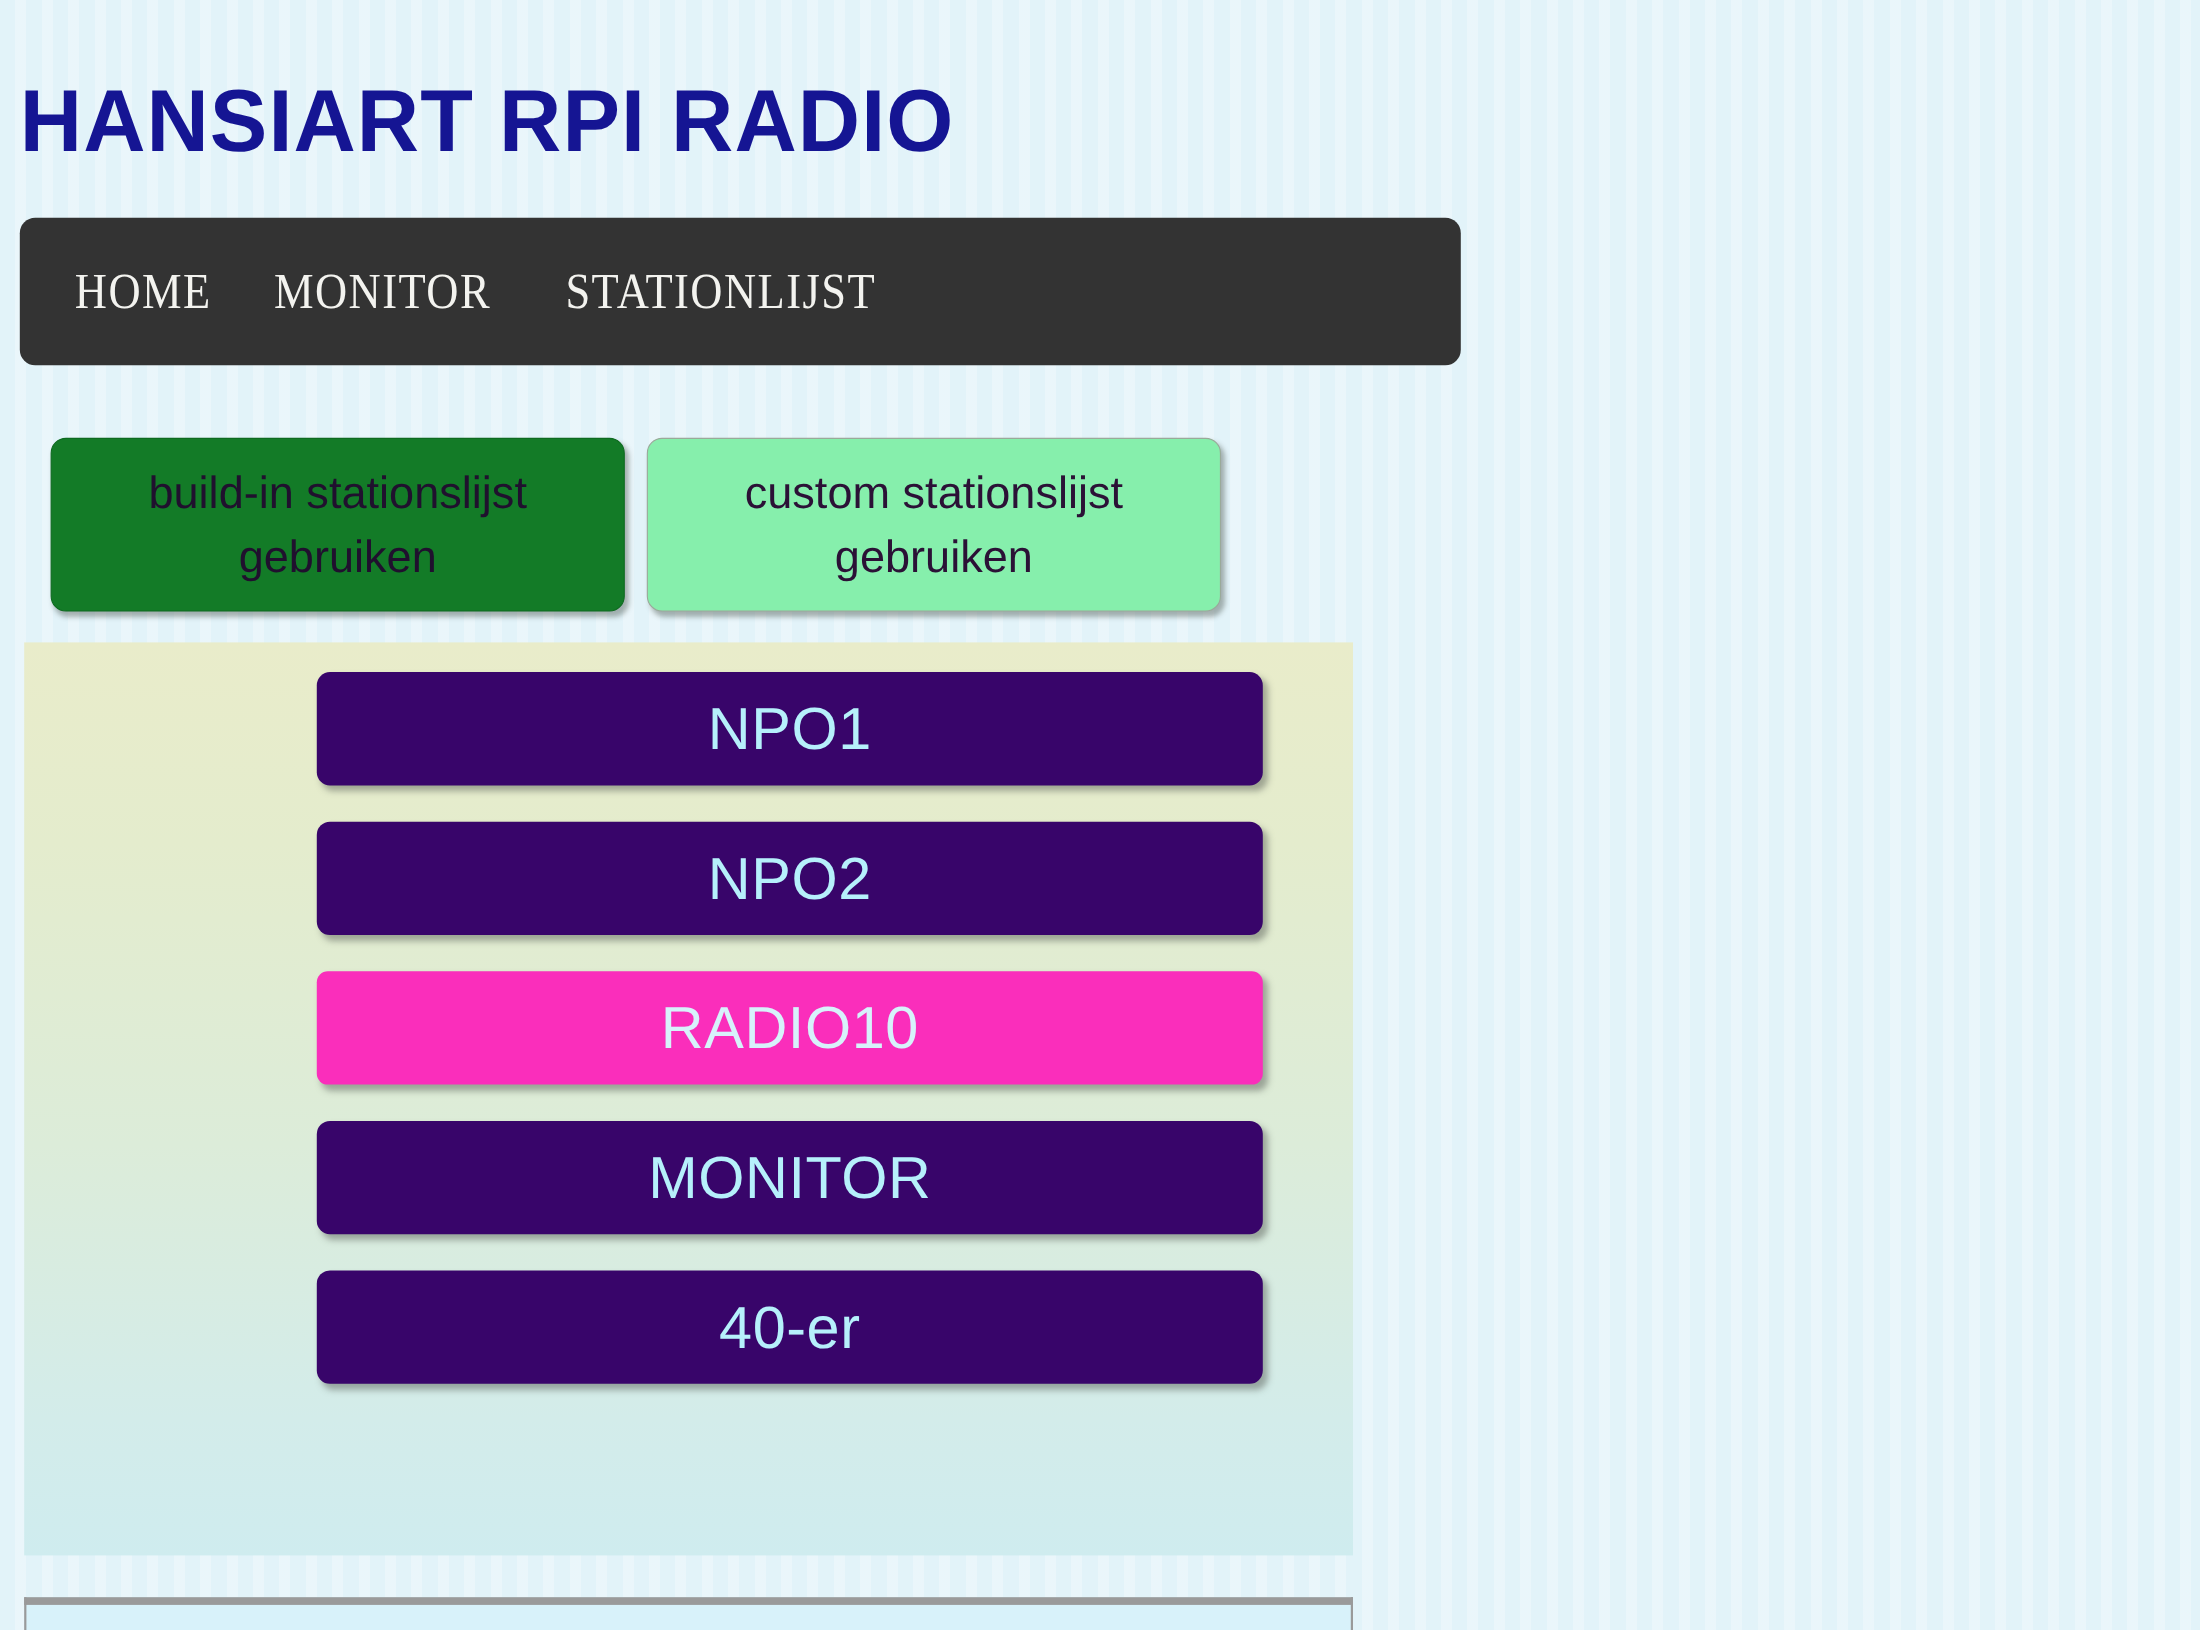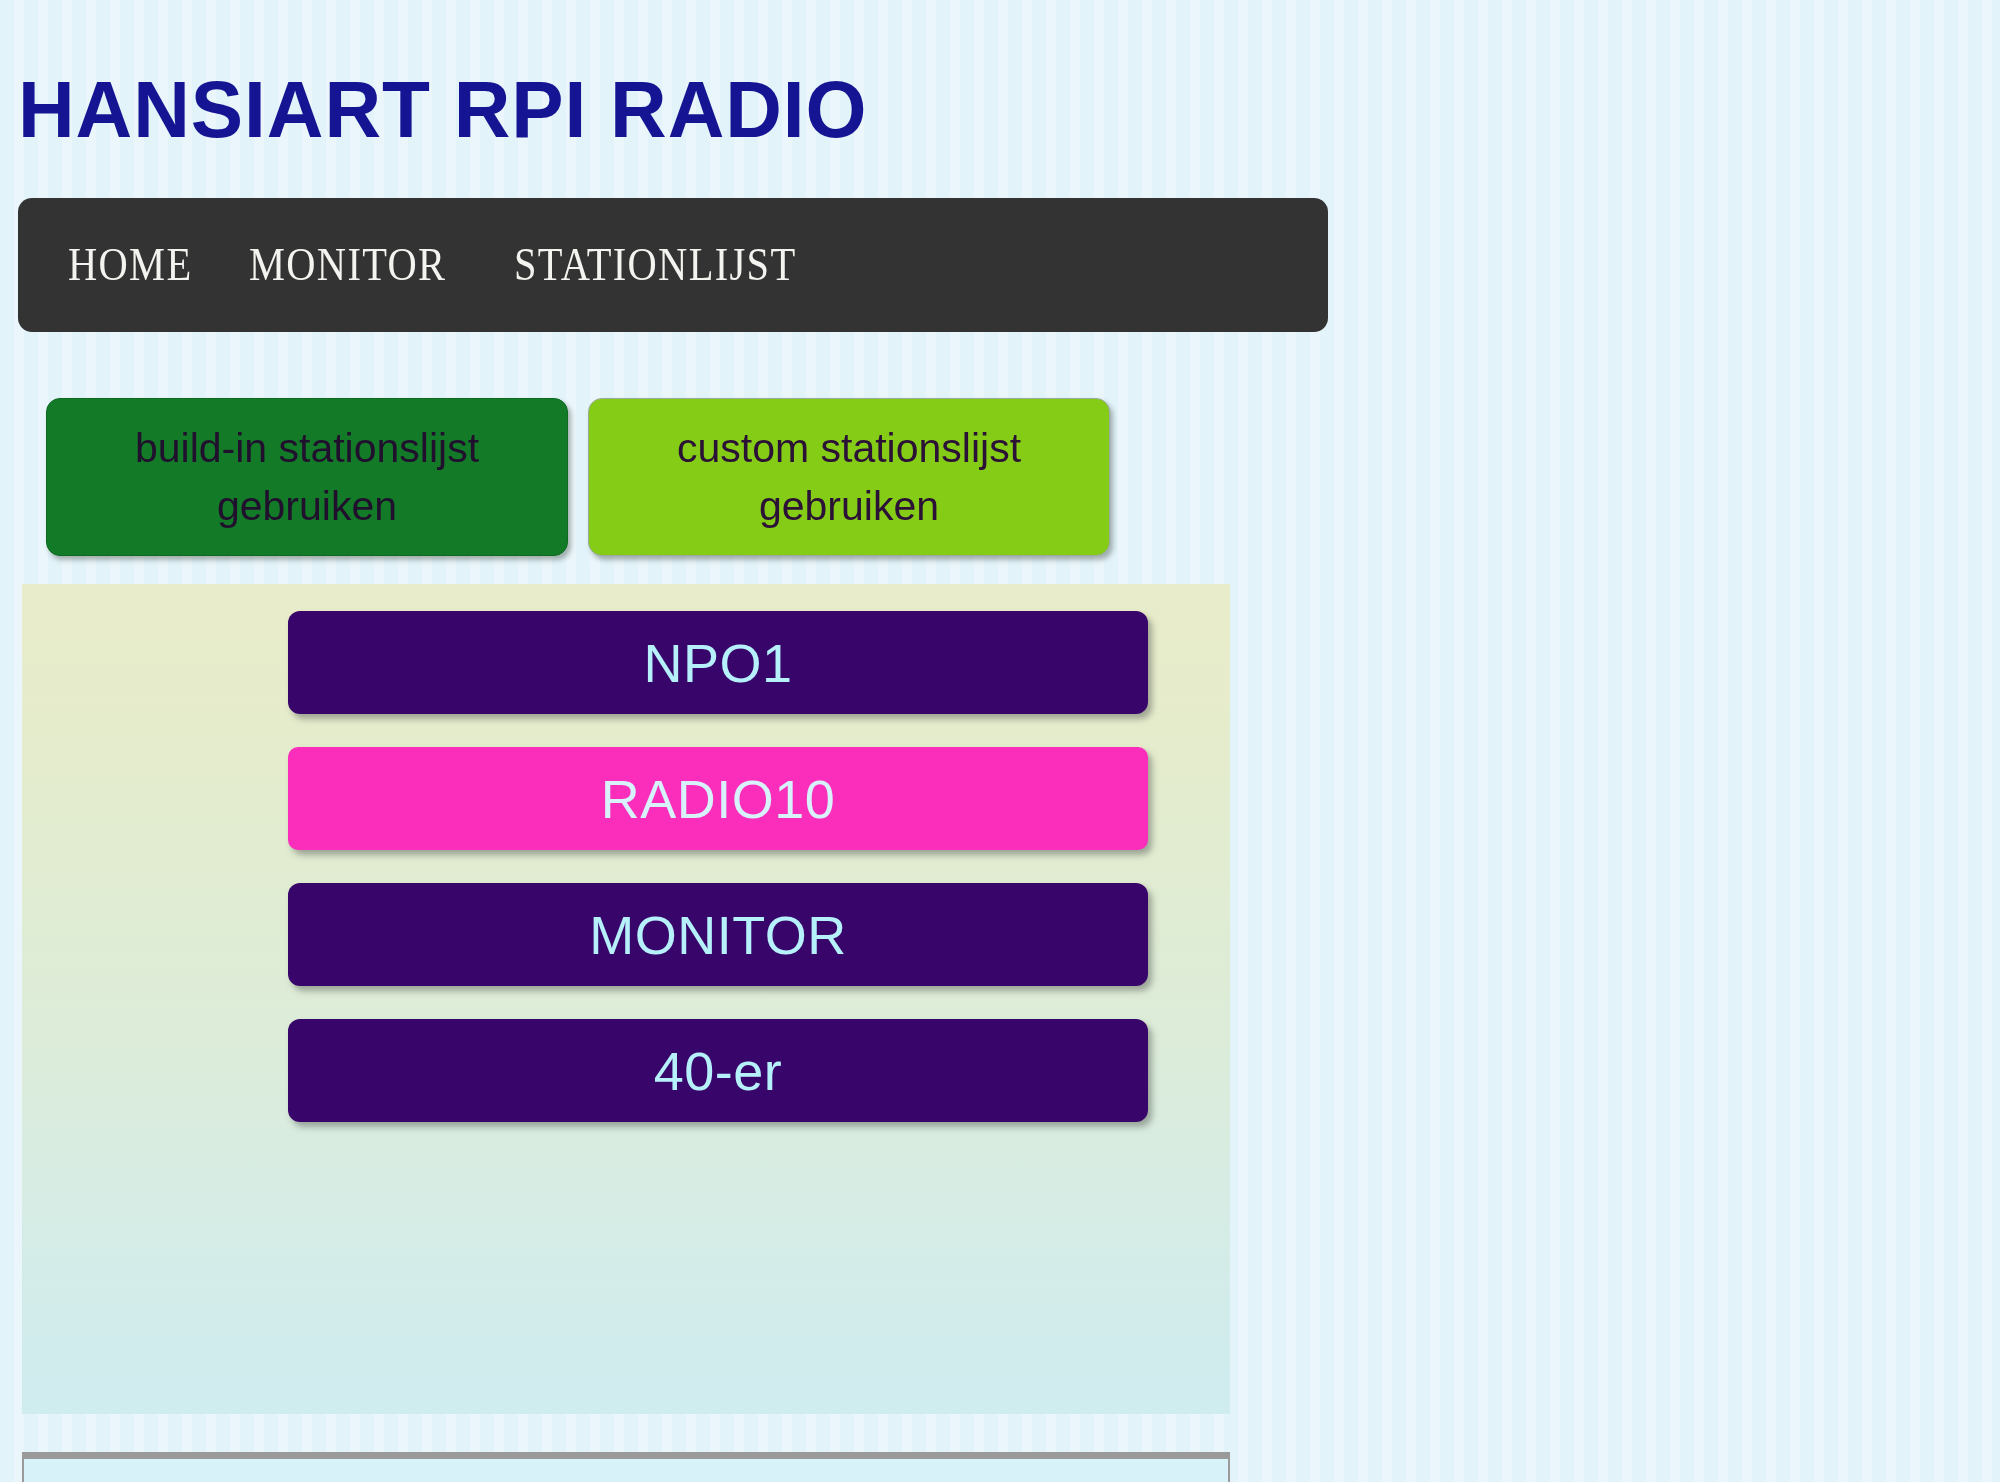--- a/index.html
+++ b/index.html
@@ -111,21 +111,21 @@
     cursor: pointer;
     box-shadow: 3px 4px 5px rgba(80,90,85,0.45);
     user-select: none;
   }
   .source-btn.active {
     background: #137b27;
     color: #20102e;
     border-color: #0e6a20;
   }
   .source-btn.inactive {
-    background: #84cc16;
+    background: #86efac;
     color: #2b1136;
     border-color: #9aa99a;
   }
   .source-btn span { display: block; }
 
   
   .station-panel {
     position: absolute;
     left: 22px;
     top: 584px;
@@ -211,20 +211,21 @@
       <div>
         <span>custom stationslijst</span>
         <span>gebruiken</span>
       </div>
     </div>
   </div>
 
   <div class="station-panel">
     <div class="station-list">
       <button class="station-btn normal">NPO1</button>
+      <button class="station-btn normal">NPO2</button>
       <button class="station-btn playing">RADIO10</button>
       <button class="station-btn normal">MONITOR</button>
       <button class="station-btn normal">40-er</button>
     </div>
   </div>
 
   <div class="lower-panel"></div>
 
 </div>
 

